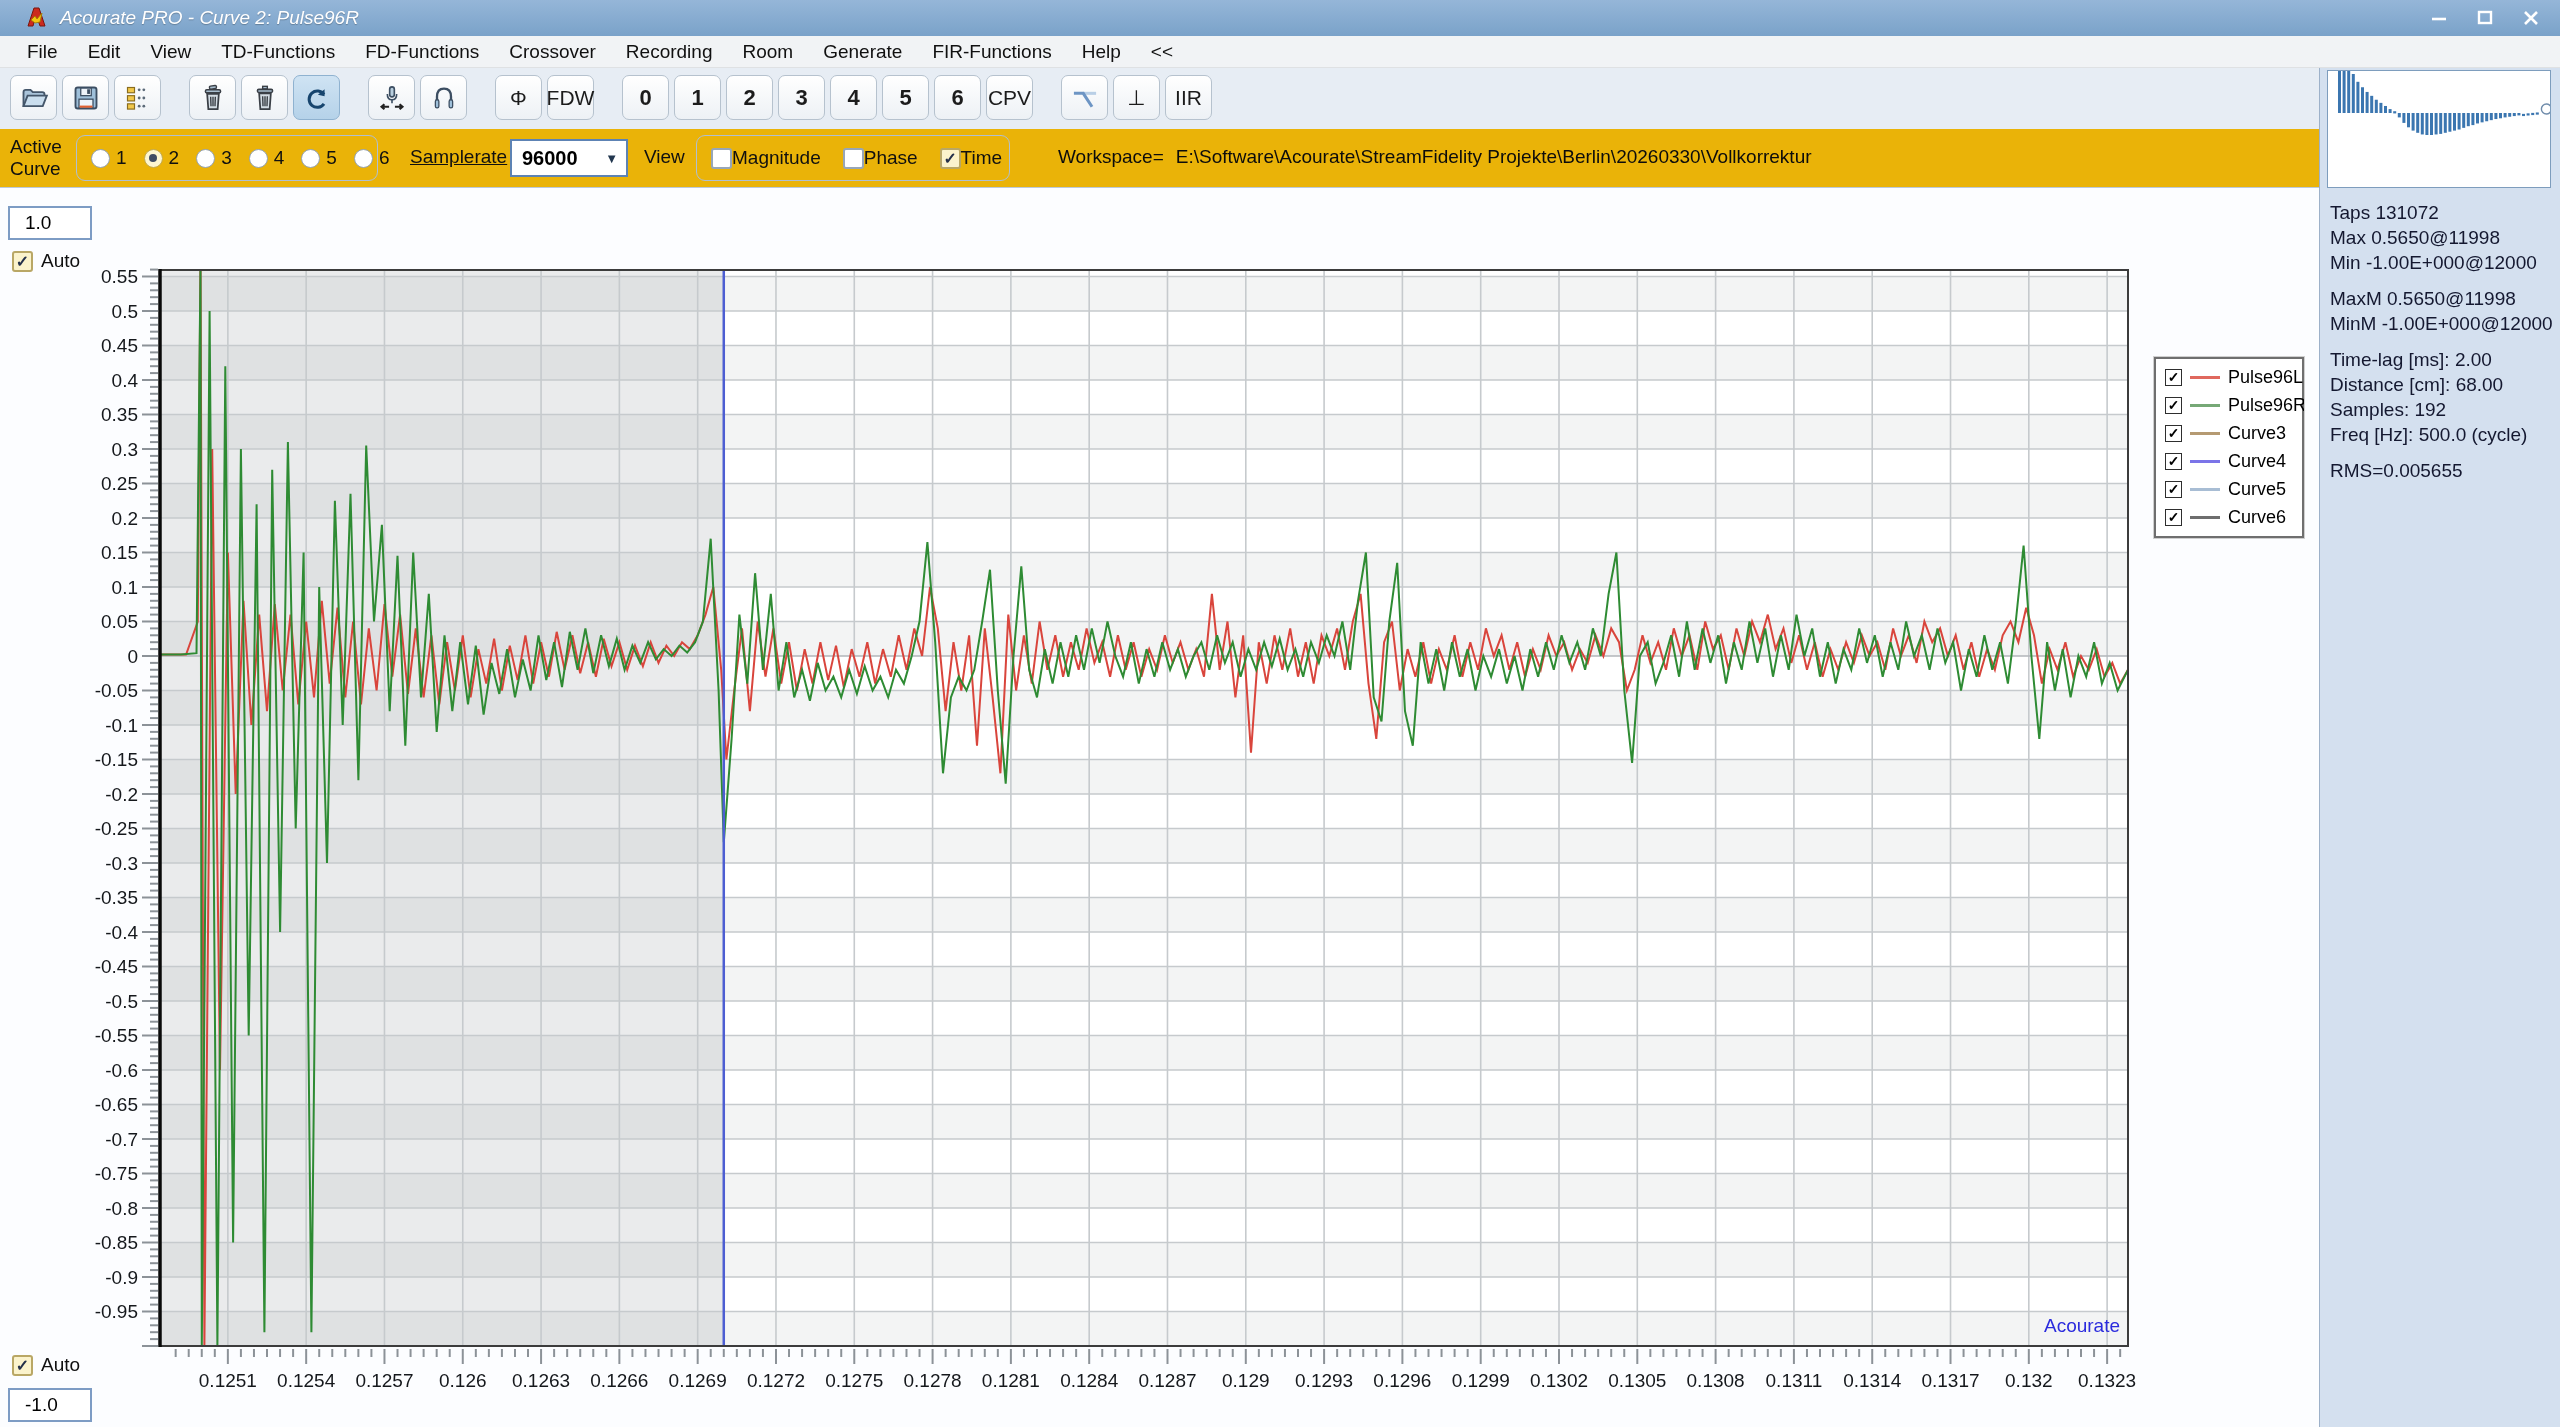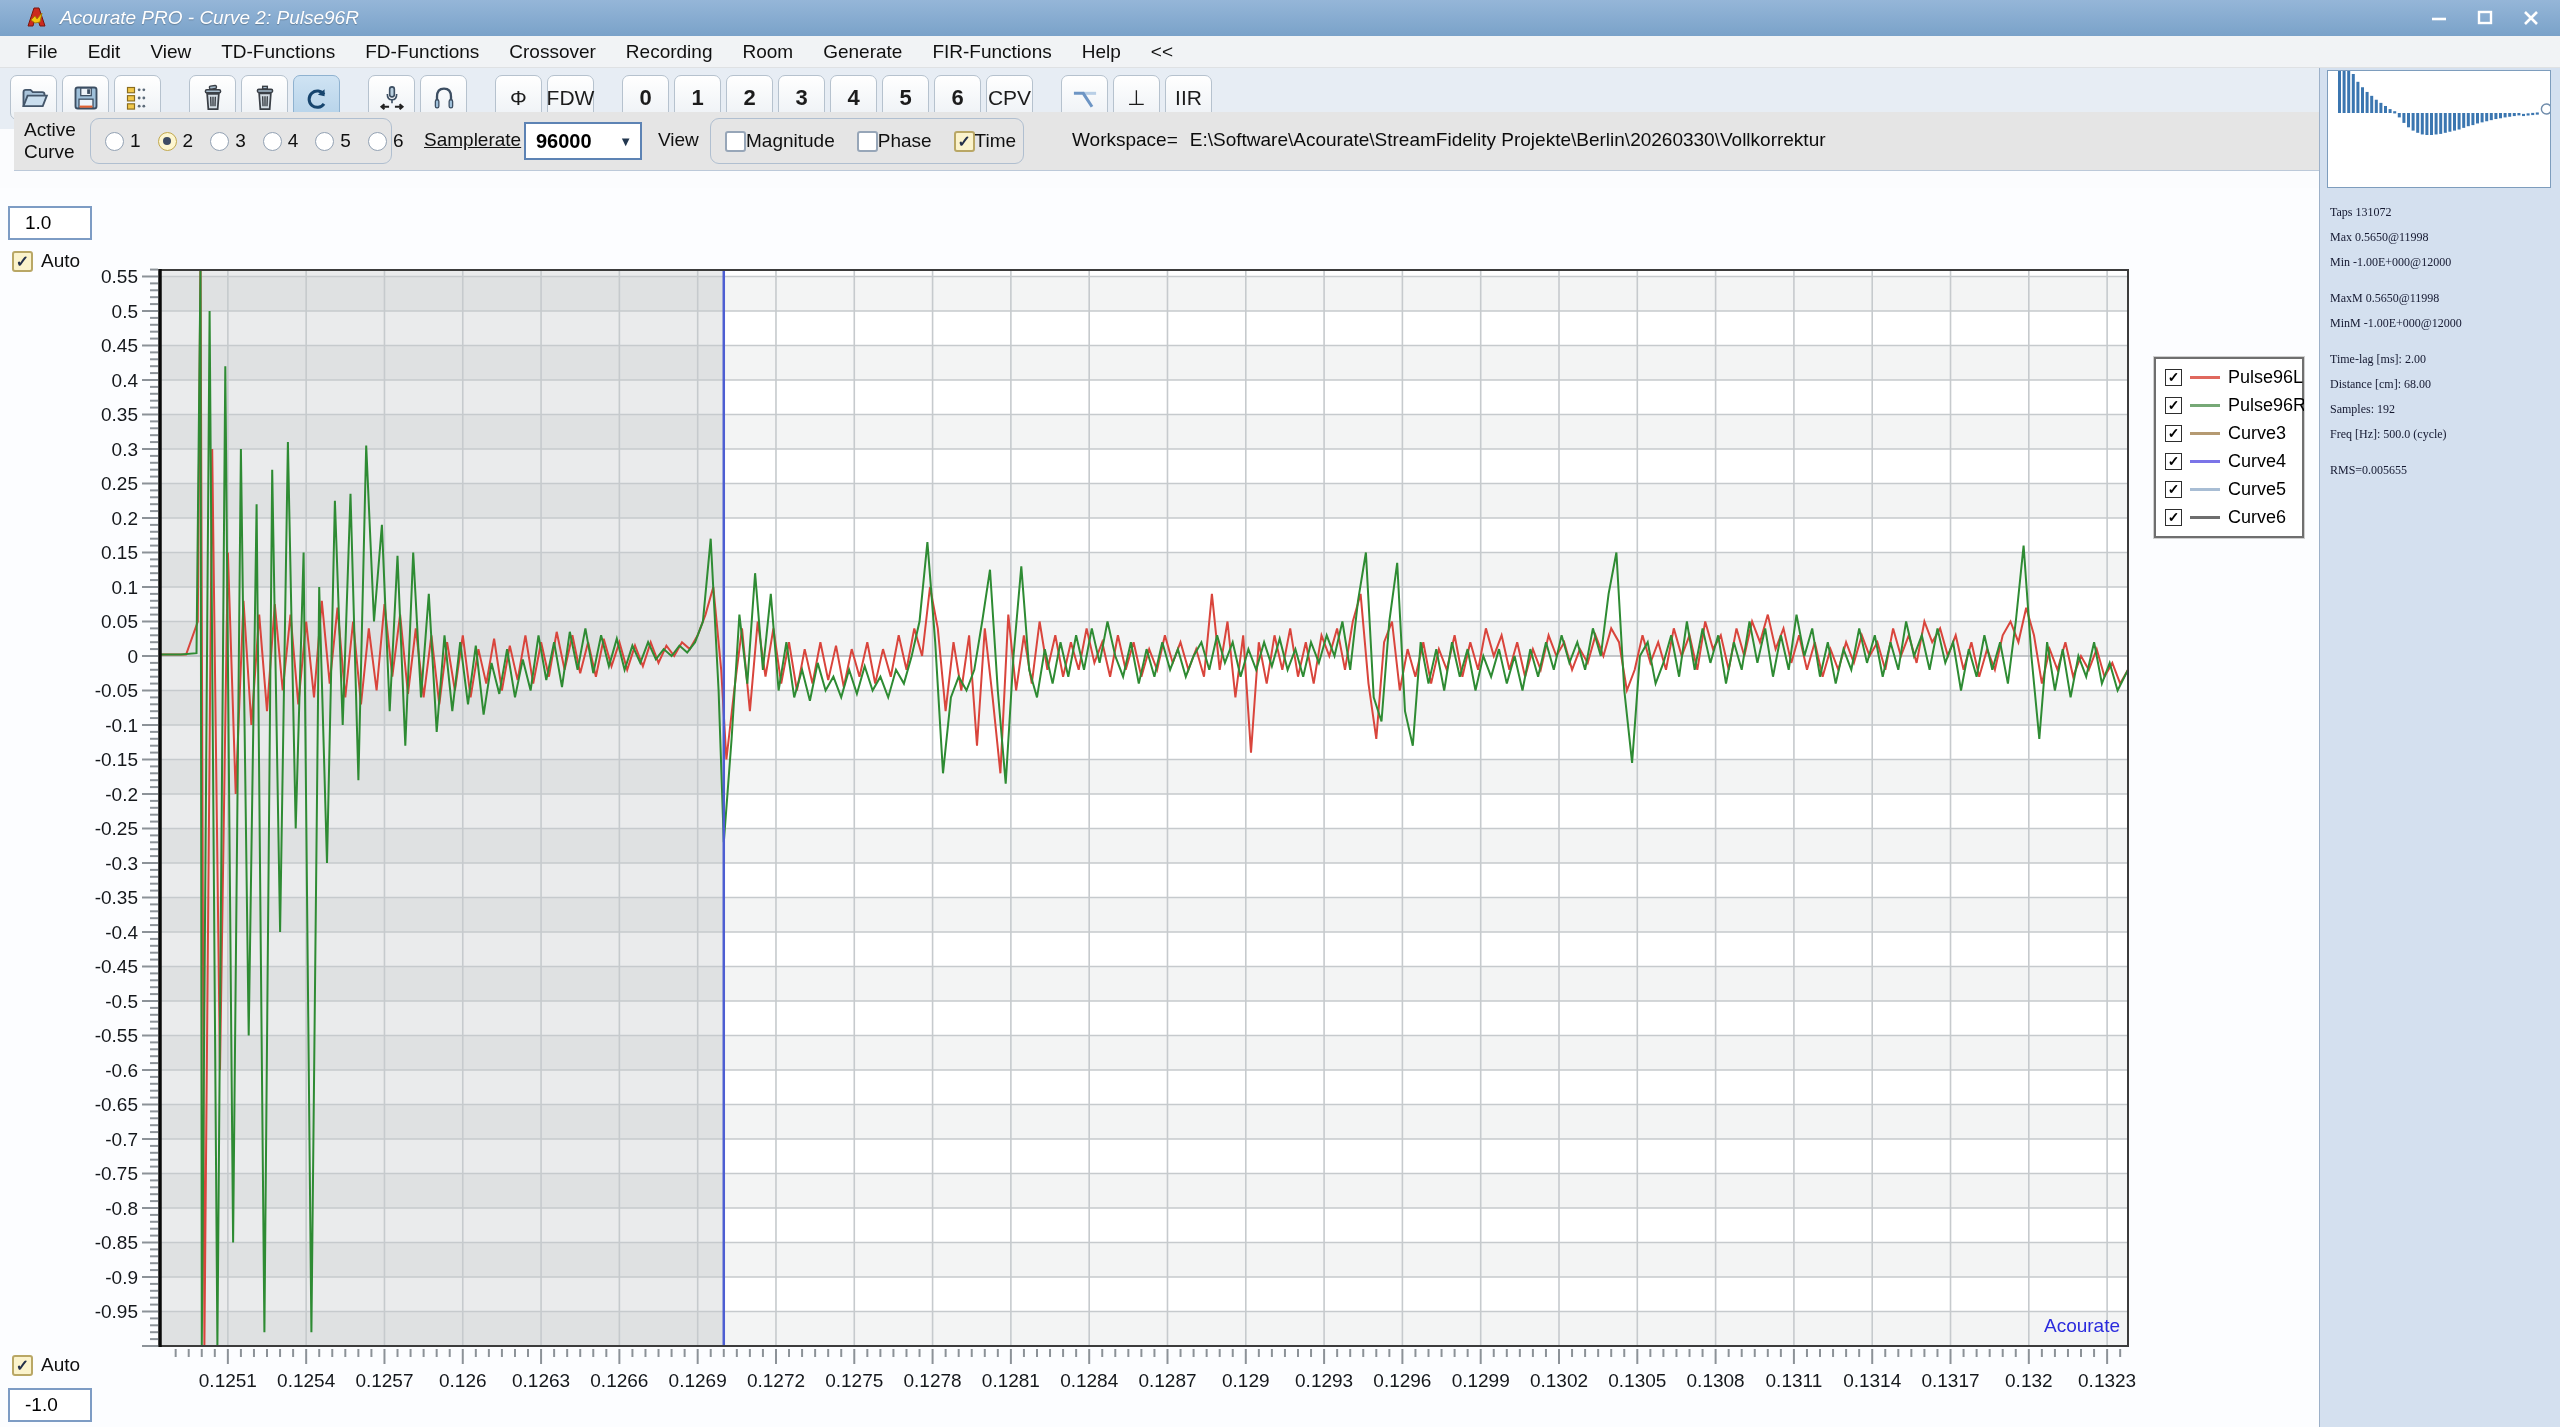--- a/index.html
+++ b/index.html
@@ -20,22 +20,22 @@
   .toolbar{position:absolute;left:0;top:68px;width:2319px;height:61px;background:#e7edf4;display:flex;}
   .tool-btn{width:47px;height:45px;margin-top:7px;margin-left:5px;flex:none;
     background:linear-gradient(#ffffff,#edf1f5);border:1px solid #b6c2ce;border-radius:7px;
     display:flex;align-items:center;justify-content:center;font-size:21px;color:#1c1c1c;box-sizing:border-box;}
   .tool-btn.gap{margin-left:28px;}
   .tool-btn.first{margin-left:10px;}
   .tool-btn.active{background:linear-gradient(#cfe3f3,#b5d2e9);border-color:#8fb2d0;}
   .tool-btn.bold{font-weight:bold;font-size:22px;}
   .tool-btn svg{display:block;}
   
-  .controlrow{position:absolute;left:0;top:112px;width:2319px;height:59px;background:#e5e5e5;
-    border-bottom:1px solid #bcc9d9;box-sizing:border-box;margin-left:14px;}
+  .controlrow{position:absolute;left:0;top:129px;width:2319px;height:59px;background:#eab308;
+    border-bottom:1px solid #bcc9d9;box-sizing:border-box;}
   .ac-label{position:absolute;left:10px;top:7px;font-size:19px;line-height:22px;color:#101010;}
   .groupbox{position:absolute;top:6px;height:46px;border:1.5px solid #b0bfd0;border-radius:9px;
     display:flex;align-items:center;box-sizing:border-box;}
   .radio-group{left:76px;width:302px;padding:0 14px;gap:17px;}
   .radio-item{display:flex;align-items:center;gap:6px;font-size:19px;color:#101010;}
   .radio-circle{width:19px;height:19px;border-radius:50%;background:#ffffff;border:1.5px solid #93a2b4;
     box-sizing:border-box;display:flex;align-items:center;justify-content:center;}
   .radio-circle.sel{background:#fdf6d0;border-color:#c2a94e;}
   .radio-dot{width:8px;height:8px;border-radius:50%;background:#3f4c63;}
   .ctl-label{position:absolute;font-size:19px;color:#101010;top:17px;}
@@ -65,21 +65,21 @@
     flex-direction:column;gap:7px;box-sizing:border-box;}
   .legend-row{display:flex;align-items:center;gap:8px;font-size:18px;color:#000;}
   .legend-cb{width:17px;height:17px;border:1.5px solid #2e2e2e;background:#fff;font-size:14px;
     line-height:14px;text-align:center;color:#000;font-weight:bold;box-sizing:border-box;flex:none;}
   .legend-swatch{width:30px;height:0;border-top:3px solid #000;flex:none;}
   
   .rightpanel{position:absolute;left:2319px;top:68px;width:241px;height:1359px;
     background:#d4e0ef;border-left:1px solid #9db1c9;box-sizing:border-box;}
   .thumb{position:absolute;left:7px;top:2px;width:224px;height:118px;background:#ffffff;
     border:1px solid #7e9dbd;box-sizing:border-box;}
-  .stats{position:absolute;left:10px;top:132px;font-size:12px;color:#141830;line-height:25px;font-family:Liberation Serif, serif;}
+  .stats{position:absolute;left:10px;top:132px;font-size:19px;color:#141830;line-height:25px;}
   .stat-group{margin-bottom:11px;}
 </style>
 </head>
 <body>
 
 <div class="titlebar">
   <span class="app-icon">
     <svg width="24" height="24" viewBox="0 0 24 24">
       <path d="M4 20 L10 2 L15 2 L21 20 L16 20 L14 14 L10.5 14 L9 20 Z" fill="#cc2a1e" stroke="#7a150d" stroke-width="1"></path>
       <path d="M7 14 L11 10 L13 13 L18 7 L16 16 L11 17 Z" fill="#f4c513" stroke="#9a7a00" stroke-width="0.8"></path>

